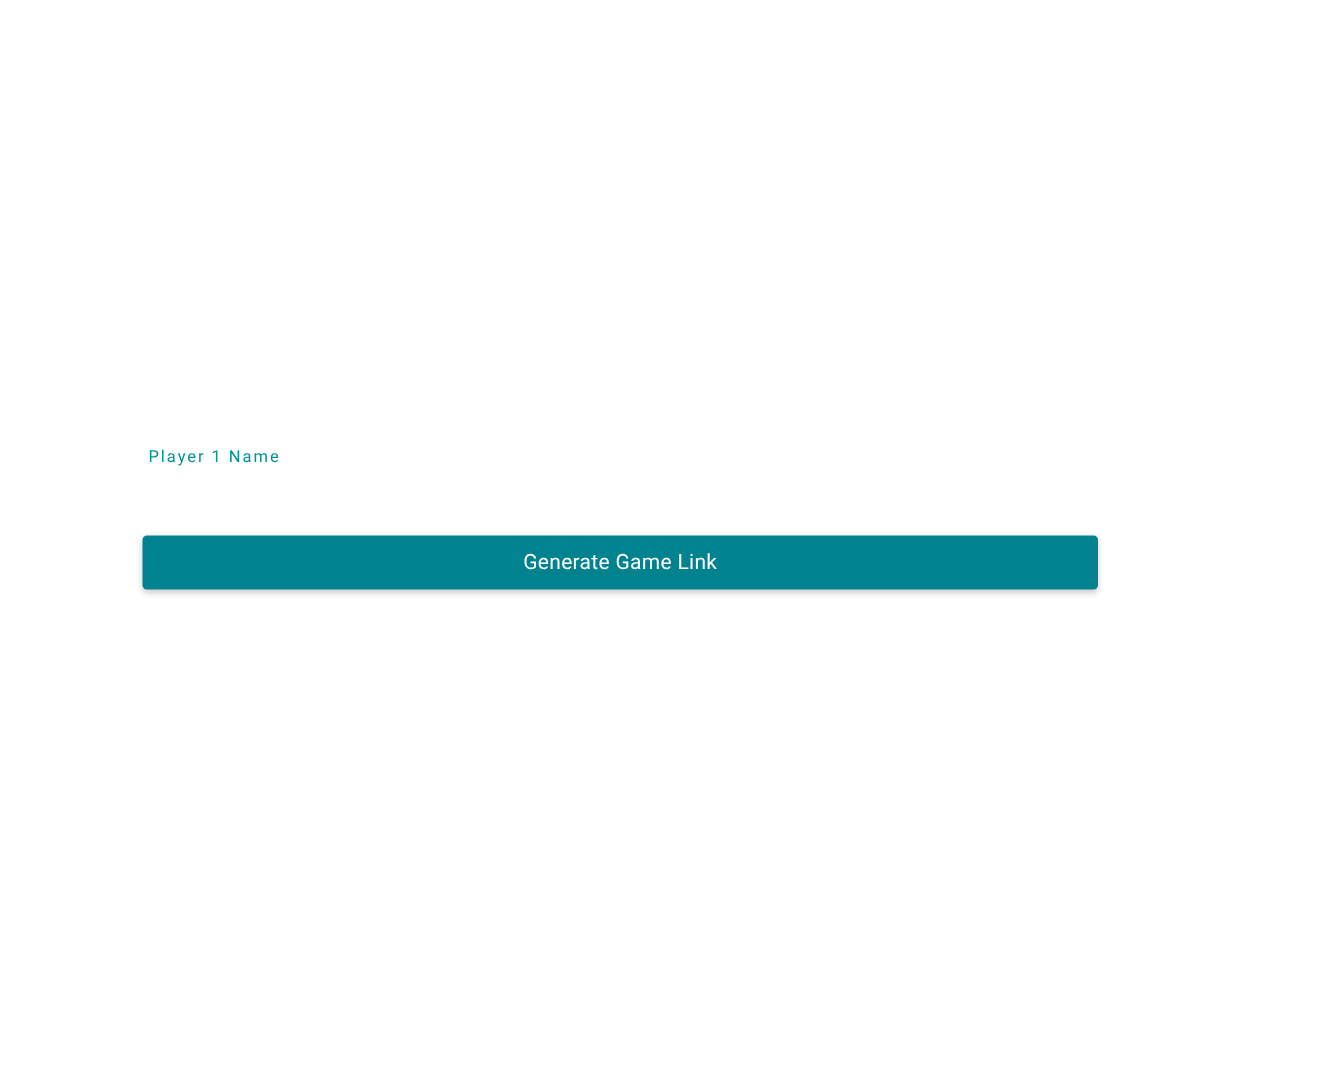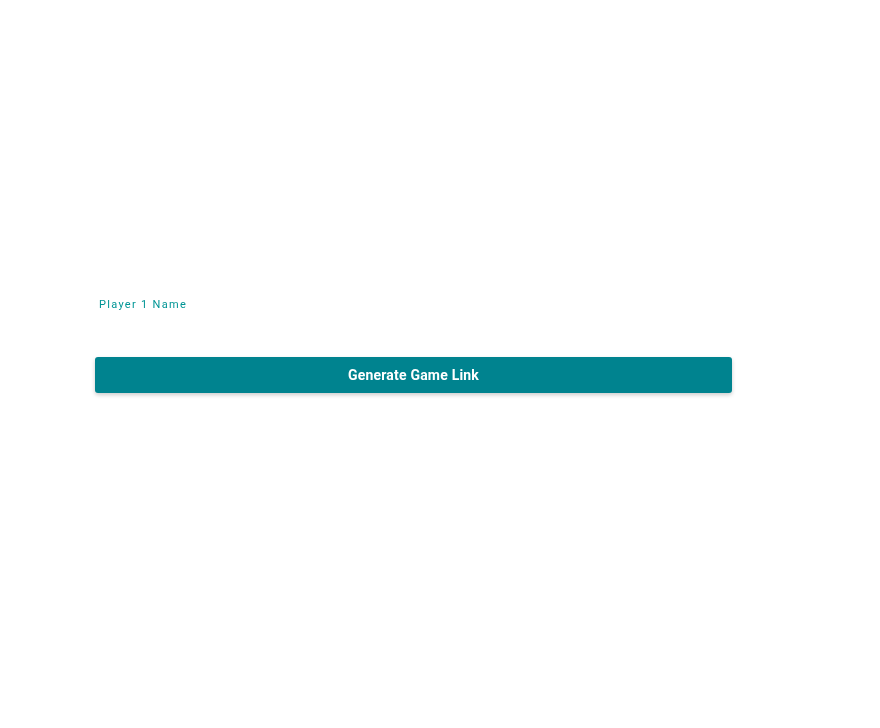--- a/index.html
+++ b/index.html
@@ -43,21 +43,21 @@
       padding: 0 0 4px 0;
       font-family: inherit;
     }
     .generate-button {
       width: 100%;
       background: #00838f;
       color: #ffffff;
       border: none;
       padding: 10px 0;
       font-size: 14px;
-      font-weight: 700;
+      font-weight: 400;
       letter-spacing: 0.2px;
       cursor: pointer;
       border-radius: 3px;
       box-shadow: 0 2px 4px rgba(0,0,0,0.2);
       font-family: inherit;
     }
   </style>
 </head>
 <body>
 

